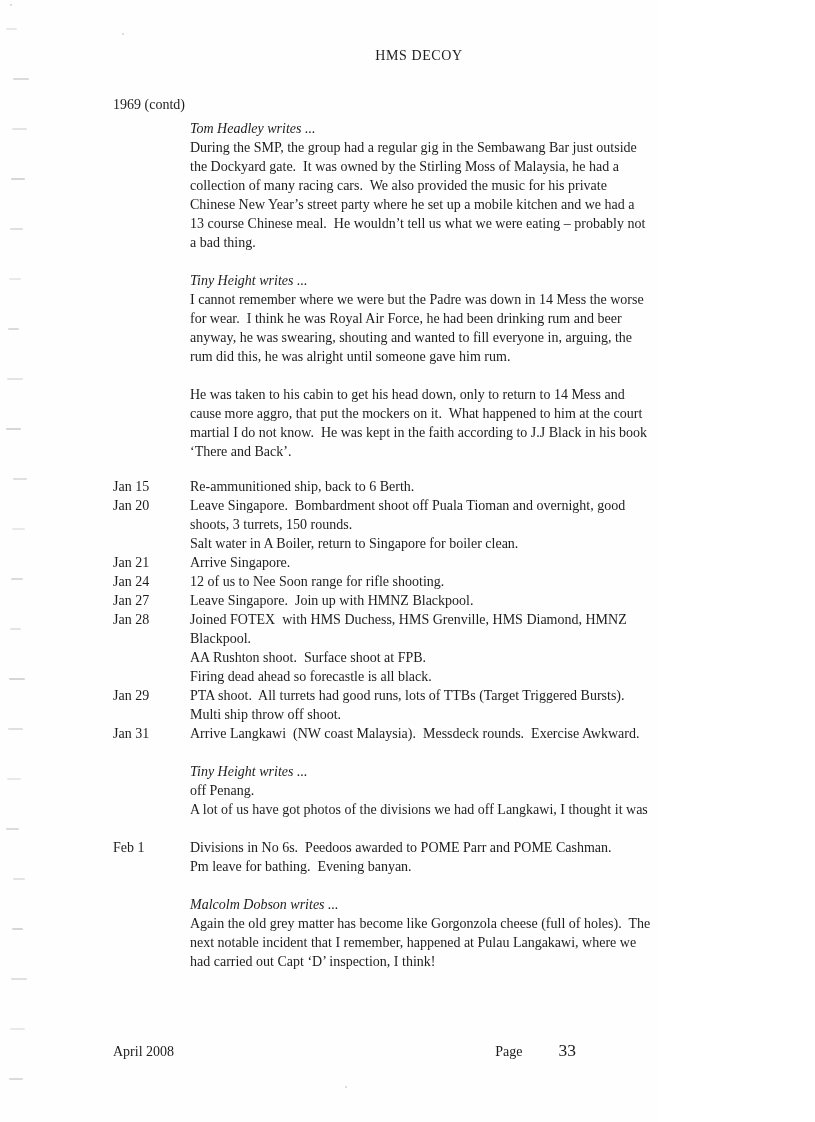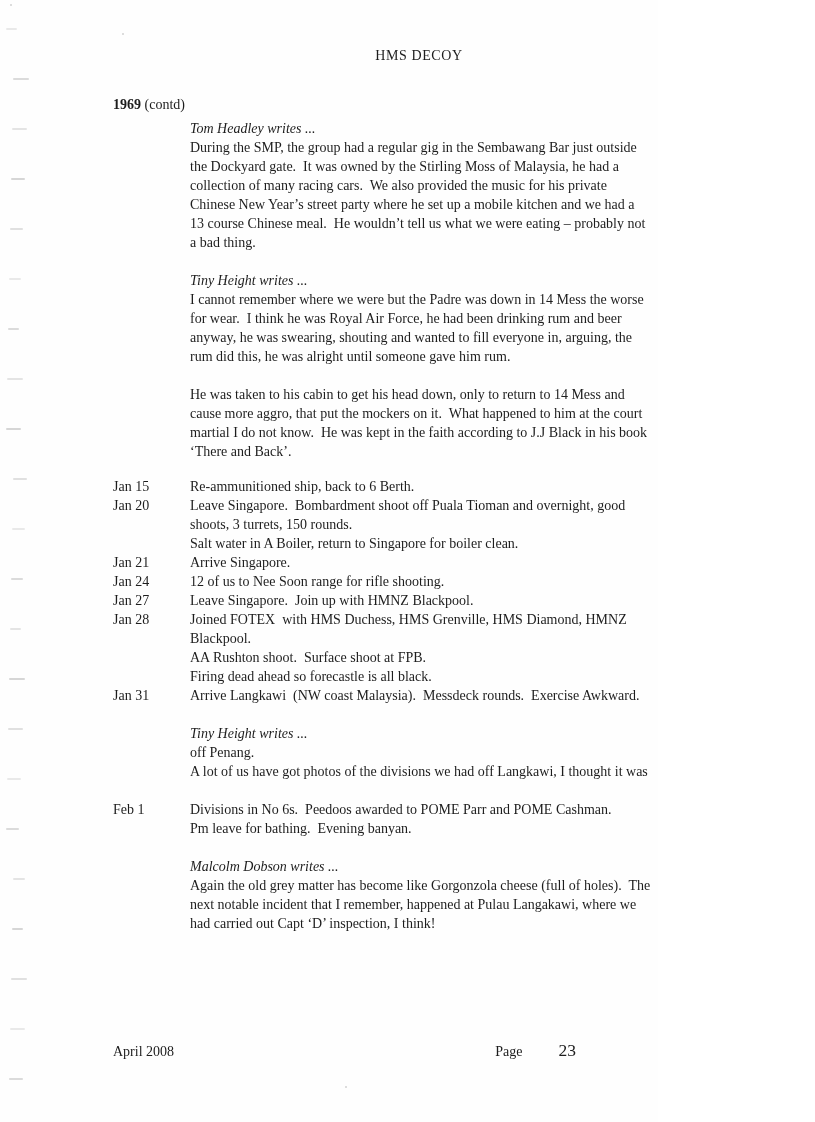--- a/index.html
+++ b/index.html
@@ -26,21 +26,21 @@
     text-align: center;
     letter-spacing: 0.6px;
   }
   .content {
     position: absolute;
     top: 95px;
     left: 113px;
     width: 645px;
   }
   .year-heading { white-space: pre; }
-  .year-bold { font-weight: bold; }
+  .year-bold { font-weight: normal; }
   .block { margin-top: 19px; }
   #blocks .block:first-child { margin-top: 5px; }
   #blocks .block:nth-child(4) { margin-top: 16px; }
   #blocks .block:nth-child(8) { margin-top: 17px; }
   .narrative { margin-left: 77px; }
   .attribution { font-style: italic; }
   .line { white-space: pre; }
   .entry-row { display: flex; }
   .entry-date { width: 77px; flex: none; }
   .entry-lines { flex: 1; min-width: 0; }
@@ -163,20 +163,27 @@
           <div class="entry-row">
             <div class="entry-date">Jan 28</div>
             <div class="entry-lines">
               <div class="line">Joined FOTEX  with HMS Duchess, HMS Grenville, HMS Diamond, HMNZ</div>
               <div class="line">Blackpool.</div>
               <div class="line">AA Rushton shoot.  Surface shoot at FPB.</div>
               <div class="line">Firing dead ahead so forecastle is all black.</div>
             </div>
           </div>
           <div class="entry-row">
+            <div class="entry-date">Jan 29</div>
+            <div class="entry-lines">
+              <div class="line">PTA shoot.  All turrets had good runs, lots of TTBs (Target Triggered Bursts).</div>
+              <div class="line">Multi ship throw off shoot.</div>
+            </div>
+          </div>
+          <div class="entry-row">
             <div class="entry-date">Jan 31</div>
             <div class="entry-lines">
               <div class="line">Arrive Langkawi  (NW coast Malaysia).  Messdeck rounds.  Exercise Awkward.</div>
             </div>
           </div>
         </div>
         <div class="block narrative">
           <div class="attribution line">Tiny Height writes ...</div>
           <div class="line">off Penang.</div>
           <div class="line">A lot of us have got photos of the divisions we had off Langkawi, I thought it was</div>
@@ -196,17 +203,17 @@
           <div class="line">next notable incident that I remember, happened at Pulau Langakawi, where we</div>
           <div class="line">had carried out Capt ‘D’ inspection, I think!</div>
         </div>
       </div>
   </div>
 
   <div class="footer">
     <span>April 2008</span>
     <span class="page-number">
         <span>Page</span>
-        <span class="page-number-value">23</span>
+        <span class="page-number-value">33</span>
       </span>
   </div>
 
 </div>
 
 </body></html>

